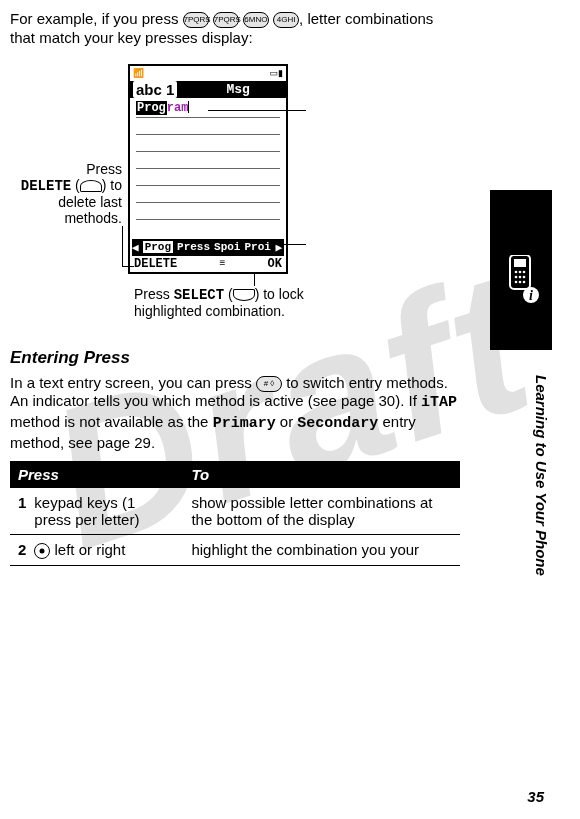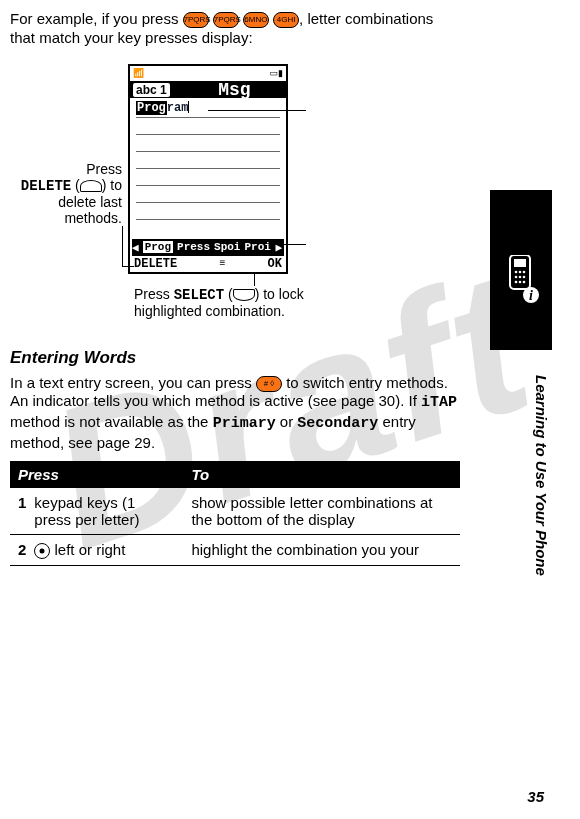--- a/index.html
+++ b/index.html
@@ -40,21 +40,21 @@
       display: inline-block;
       width: 26px;
       height: 16px;
       border: 1px solid #000;
       border-radius: 8px;
       vertical-align: middle;
       font-size: 8px;
       text-align: center;
       line-height: 12px;
       position: relative;
-      background: #f97316;
+      background: #e5e5e5;
       padding-top:1px;
     }
     .nav-icon {
       display: inline-block;
       width: 16px;
       height: 16px;
       border: 1.5px solid #000;
       border-radius: 50%;
       vertical-align: middle;
       position: relative;
@@ -105,40 +105,40 @@
     .title-bar {
       height: 16px;
       background: #000;
       color: #fff;
       display:flex;
       align-items:center;
       padding:0 3px;
       font-size:10px;
     }
     .title-bar .mode{
-      background:#fff;color:#000;padding:0 3px;border-radius:2px;font-weight:bold;font-size:12px;
+      background:#fff;color:#000;padding:0 3px;border-radius:2px;font-weight:bold;font-size:15px;text-align:center;
     }
     .title-bar .title{
-      flex:1;text-align:center;font-family:'Courier New',monospace;font-weight:bold;font-size:18px;padding-left:46px;
+      flex:1;text-align:center;font-family:'Courier New',monospace;font-weight:bold;font-size:13px;padding-left:46px;
     }
     .text-area {
       padding: 3px 6px;
       height: 140px;
     }
     .text-line {
       border-bottom: 1px solid #666;
       height: 17px;
       font-family:'Courier New',monospace;
       font-size:12px;
       font-weight:bold;
     }
     .text-line .highlighted{
       background:#000;color:#fff;padding:0 1px;
     }
-    .text-line .grey{color:#0f172a;}
+    .text-line .grey{color:#a21caf;}
     .cursor-caret{
       display:inline-block;width:1px;height:12px;background:#000;vertical-align:middle;
       position:relative;
     }
     .cursor-caret::before{
       content:"▲";position:absolute;top:-10px;left:-4px;font-size:8px;
     }
     .suggestions-bar {
       position:absolute;
       bottom:16px;left:2px;right:2px;
@@ -319,21 +319,21 @@
     <div class="leader" style="left:112px;top:210px;width:12px"></div>
     <div class="leader vert" style="left:112px;top:170px;height:40px"></div>
 
     <div class="callout" style="left:124px;top:230px;width:220px">
       <span>Press </span><span class="pixel-font">SELECT</span><span> (</span><span class="softkey-icon right"></span><span>) to lock highlighted combination.</span>
     </div>
     <div class="leader vert" style="left:244px;top:218px;height:12px"></div>
   </div>
 
 
-  <div class="heading">Entering Words</div>
+  <div class="heading">Entering Press</div>
 
   <p class="para">
     <span>In a text entry screen, you can press </span><span class="key-icon">#&nbsp;◊</span><span> to switch entry methods. An indicator tells you which method is active (see page 30). If </span><span class="pixel-font">iTAP</span><span> method is not available as the </span><span class="pixel-font">Primary</span><span> or </span><span class="pixel-font">Secondary</span><span> entry method, see page 29.</span>
   </p>
 
   <table class="table">
     <tbody>
         <tr>
       <th colspan="2" style="width:38%">Press</th>
       <th>To</th>

